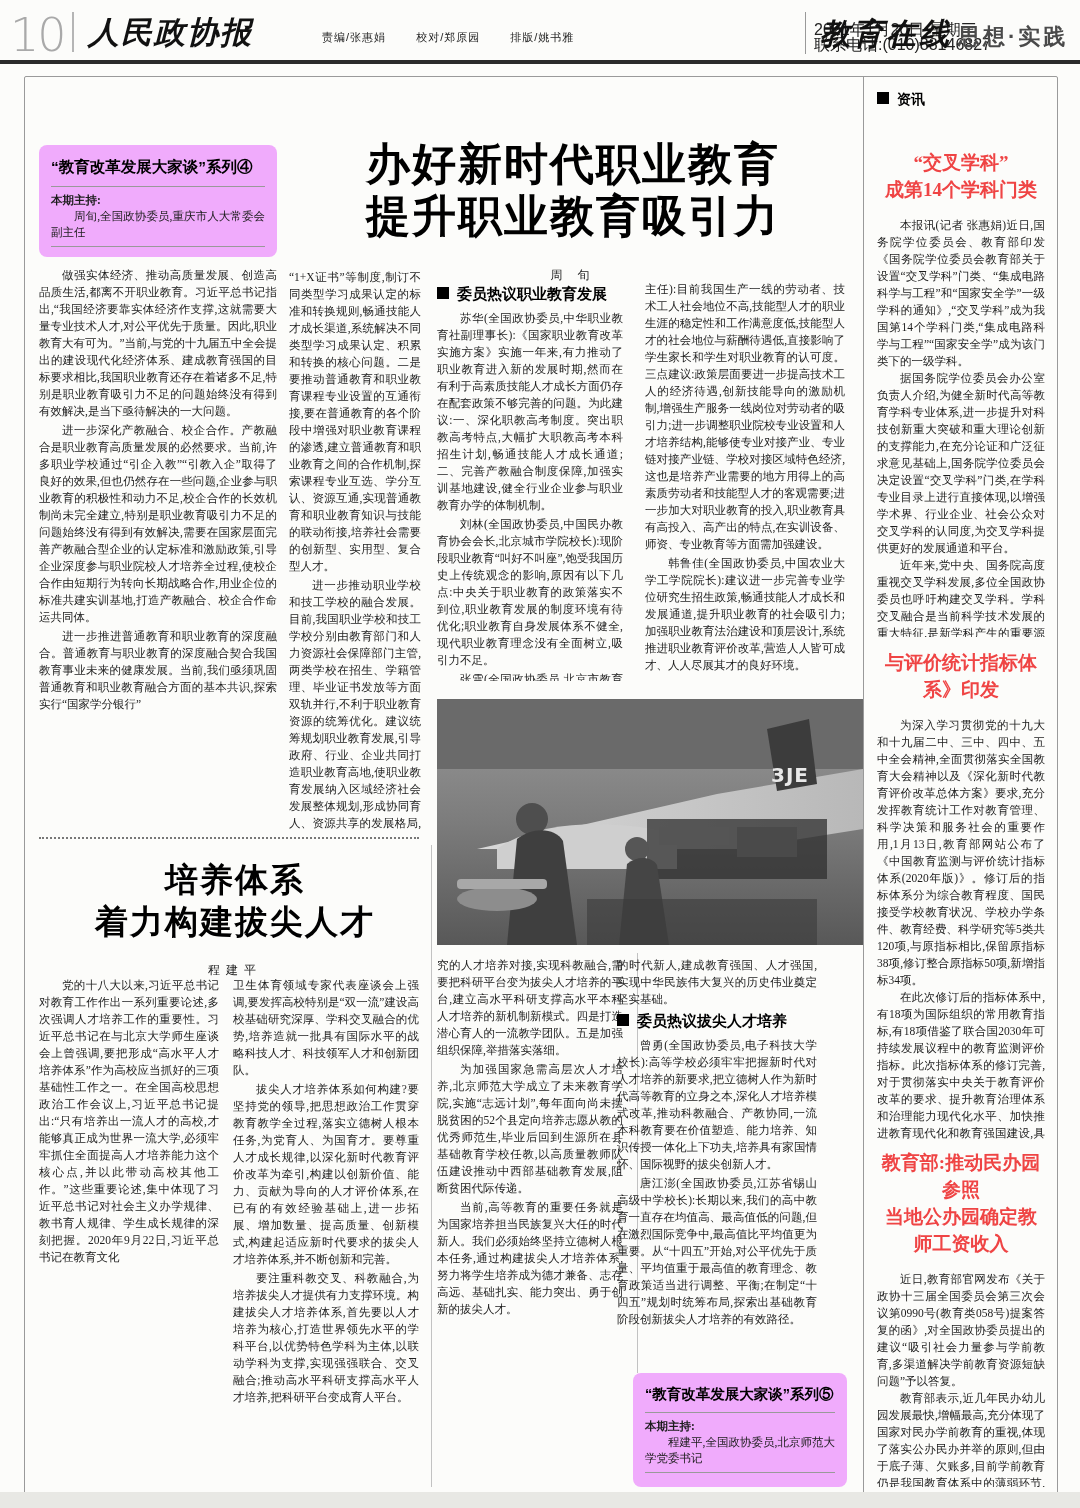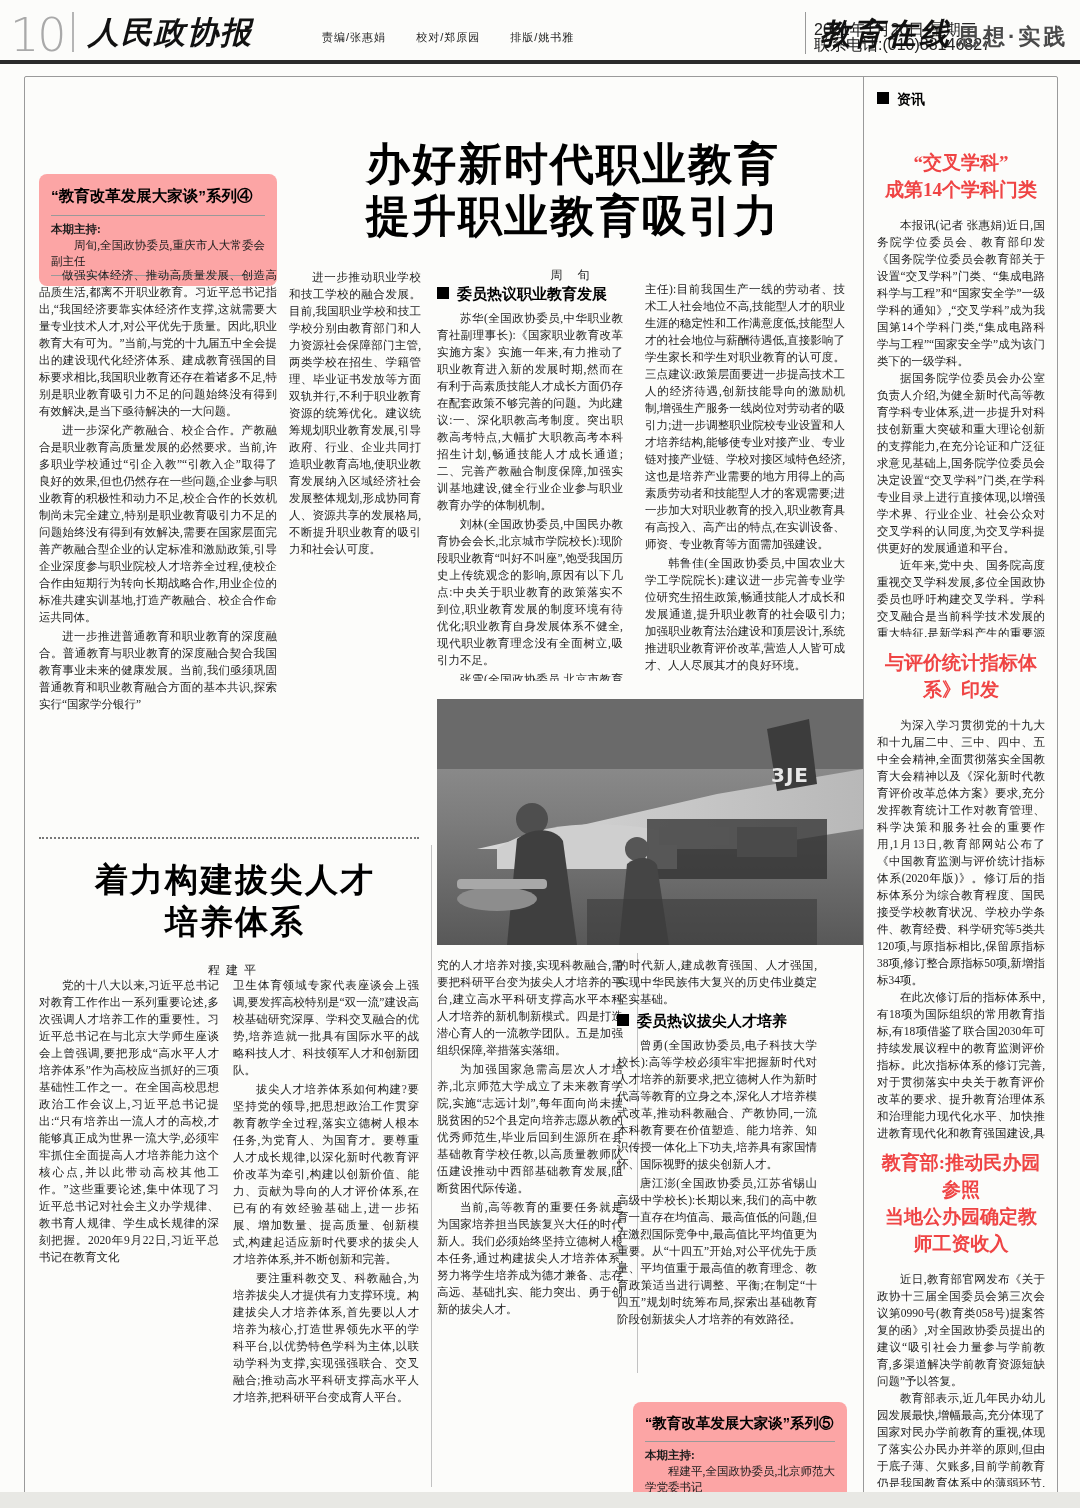--- a/index.html
+++ b/index.html
@@ -32,22 +32,22 @@
   .v-sep-b{position:absolute;left:612px;top:876px;width:1px;height:420px;background:#c2c2c2;}
   .dotted-sep{position:absolute;left:14px;top:760px;width:380px;border-top:2px dotted #777;}
   
   .colblock{position:absolute;overflow:hidden;font-size:11.5px;line-height:17px;
             text-align:justify;color:#1d1d1d;}
   .colblock p{margin:0 0 2px 0;text-indent:2em;}
   .subhead{font-family:"Liberation Sans",sans-serif;font-weight:bold;font-size:15px;
            margin:4px 0 8px 0;text-indent:0;color:#000;}
   .subhead .sq{display:inline-block;width:12px;height:12px;background:#000;margin-right:8px;}
   
-  .series-box{position:absolute;background:#fca5a5;border-radius:8px;padding:12px 12px 6px 12px;
-              box-sizing:border-box;margin-top:29px;}
+  .series-box{position:absolute;background:#f0abfc;border-radius:8px;padding:12px 12px 6px 12px;
+              box-sizing:border-box;}
   .series-title{font-family:"Liberation Sans",sans-serif;font-weight:bold;font-size:15.5px;
                 text-align:left;margin-bottom:8px;color:#000;}
   .series-rule{border:none;border-top:1px solid #999;margin:6px 0;}
   .series-host-label{font-size:11.5px;font-weight:bold;margin:4px 0 0 0;}
   .series-host{font-size:11.5px;line-height:16px;text-indent:2em;margin:0;text-align:justify;}
   
   .main-headline{position:absolute;left:248px;top:62px;width:600px;text-align:center;
                  font-size:44px;font-weight:bold;line-height:52px;letter-spacing:2px;color:#000;}
   .byline{text-align:center;font-size:12px;letter-spacing:6px;color:#222;margin-top:6px;
           font-weight:normal;}
@@ -114,20 +114,21 @@
       <div class="byline">周 旬</div>
     </div>
 
     <div class="colblock" style="left:14px;top:190px;width:238px;height:562px;">
       <p>做强实体经济、推动高质量发展、创造高品质生活,都离不开职业教育。习近平总书记指出,“我国经济要靠实体经济作支撑,这就需要大量专业技术人才,对公平优先于质量。因此,职业教育大有可为。”当前,与党的十九届五中全会提出的建设现代化经济体系、建成教育强国的目标要求相比,我国职业教育还存在着诸多不足,特别是职业教育吸引力不足的问题始终没有得到有效解决,是当下亟待解决的一大问题。</p>
       <p>进一步深化产教融合、校企合作。产教融合是职业教育高质量发展的必然要求。当前,许多职业学校通过“引企入教”“引教入企”取得了良好的效果,但也仍然存在一些问题,企业参与职业教育的积极性和动力不足,校企合作的长效机制尚未完全建立,特别是职业教育吸引力不足的问题始终没有得到有效解决,需要在国家层面完善产教融合型企业的认定标准和激励政策,引导企业深度参与职业院校人才培养全过程,使校企合作由短期行为转向长期战略合作,用业企位的标准共建实训基地,打造产教融合、校企合作命运共同体。</p>
       <p>进一步推进普通教育和职业教育的深度融合。普通教育与职业教育的深度融合契合我国教育事业未来的健康发展。当前,我们亟须巩固普通教育和职业教育融合方面的基本共识,探索实行“国家学分银行”</p>
     </div>
 
     <div class="colblock" style="left:264px;top:192px;width:132px;height:560px;">
+      <p style="text-indent:0;">“1+X证书”等制度,制订不同类型学习成果认定的标准和转换规则,畅通技能人才成长渠道,系统解决不同类型学习成果认定、积累和转换的核心问题。二是要推动普通教育和职业教育课程专业设置的互通衔接,要在普通教育的各个阶段中增强对职业教育课程的渗透,建立普通教育和职业教育之间的合作机制,探索课程专业互选、学分互认、资源互通,实现普通教育和职业教育知识与技能的联动衔接,培养社会需要的创新型、实用型、复合型人才。</p>
       <p>进一步推动职业学校和技工学校的融合发展。目前,我国职业学校和技工学校分别由教育部门和人力资源社会保障部门主管,两类学校在招生、学籍管理、毕业证书发放等方面双轨并行,不利于职业教育资源的统筹优化。建议统筹规划职业教育发展,引导政府、行业、企业共同打造职业教育高地,使职业教育发展纳入区域经济社会发展整体规划,形成协同育人、资源共享的发展格局,不断提升职业教育的吸引力和社会认可度。</p>
     </div>
 
     <div class="colblock" style="left:412px;top:204px;width:186px;height:400px;">
       <div class="subhead"><span class="sq"></span><span>委员热议职业教育发展</span></div>
       <p>苏华(全国政协委员,中华职业教育社副理事长):《国家职业教育改革实施方案》实施一年来,有力推动了职业教育进入新的发展时期,然而在有利于高素质技能人才成长方面仍存在配套政策不够完善的问题。为此建议:一、深化职教高考制度。突出职教高考特点,大幅扩大职教高考本科招生计划,畅通技能人才成长通道;二、完善产教融合制度保障,加强实训基地建设,健全行业企业参与职业教育办学的体制机制。</p>
       <p>刘林(全国政协委员,中国民办教育协会会长,北京城市学院校长):现阶段职业教育“叫好不叫座”,饱受我国历史上传统观念的影响,原因有以下几点:中央关于职业教育的政策落实不到位,职业教育发展的制度环境有待优化;职业教育自身发展体系不健全,现代职业教育理念没有全面树立,吸引力不足。</p>
       <p>张雪(全国政协委员,北京市教育系统关工委</p>
     </div>
 
@@ -162,22 +163,22 @@
         <circle cx="200" cy="150" r="12" fill="#565656"></circle>
         <path d="M182 246 L190 165 C 200 157, 214 157, 220 166 L232 246 Z" fill="#454545"></path>
         <ellipse cx="60" cy="200" rx="40" ry="12" fill="#8d8d8d"></ellipse>
         <rect x="20" y="180" width="90" height="10" rx="4" fill="#a8a8a8"></rect>
         <rect x="150" y="200" width="230" height="46" fill="#3a3a3a" opacity="0.6"></rect>
       </svg>
       <div class="tail-code">3JE</div>
     </div>
 
     <div class="second-headline">
+      <div>培养体系</div>
       <div>着力构建拔尖人才</div>
-      <div>培养体系</div>
       <div class="byline">程建平</div>
     </div>
 
     <div class="colblock" style="left:14px;top:900px;width:180px;height:500px;">
       <p>党的十八大以来,习近平总书记对教育工作作出一系列重要论述,多次强调人才培养工作的重要性。习近平总书记在与北京大学师生座谈会上曾强调,要把形成“高水平人才培养体系”作为高校应当抓好的三项基础性工作之一。在全国高校思想政治工作会议上,习近平总书记提出:“只有培养出一流人才的高校,才能够真正成为世界一流大学,必须牢牢抓住全面提高人才培养能力这个核心点,并以此带动高校其他工作。”这些重要论述,集中体现了习近平总书记对社会主义办学规律、教书育人规律、学生成长规律的深刻把握。2020年9月22日,习近平总书记在教育文化</p>
     </div>
     <div class="colblock" style="left:208px;top:900px;width:186px;height:500px;">
       <p style="text-indent:0;">卫生体育领域专家代表座谈会上强调,要发挥高校特别是“双一流”建设高校基础研究深厚、学科交叉融合的优势,培养造就一批具有国际水平的战略科技人才、科技领军人才和创新团队。</p>
       <p>拔尖人才培养体系如何构建?要坚持党的领导,把思想政治工作贯穿教育教学全过程,落实立德树人根本任务,为党育人、为国育才。要尊重人才成长规律,以深化新时代教育评价改革为牵引,构建以创新价值、能力、贡献为导向的人才评价体系,在已有的有效经验基础上,进一步拓展、增加数量、提高质量、创新模式,构建起适应新时代要求的拔尖人才培养体系,并不断创新和完善。</p>
       <p>要注重科教交叉、科教融合,为培养拔尖人才提供有力支撑环境。构建拔尖人才培养体系,首先要以人才培养为核心,打造世界领先水平的学科平台,以优势特色学科为主体,以联动学科为支撑,实现强强联合、交叉融合;推动高水平科研支撑高水平人才培养,把科研平台变成育人平台。</p>

